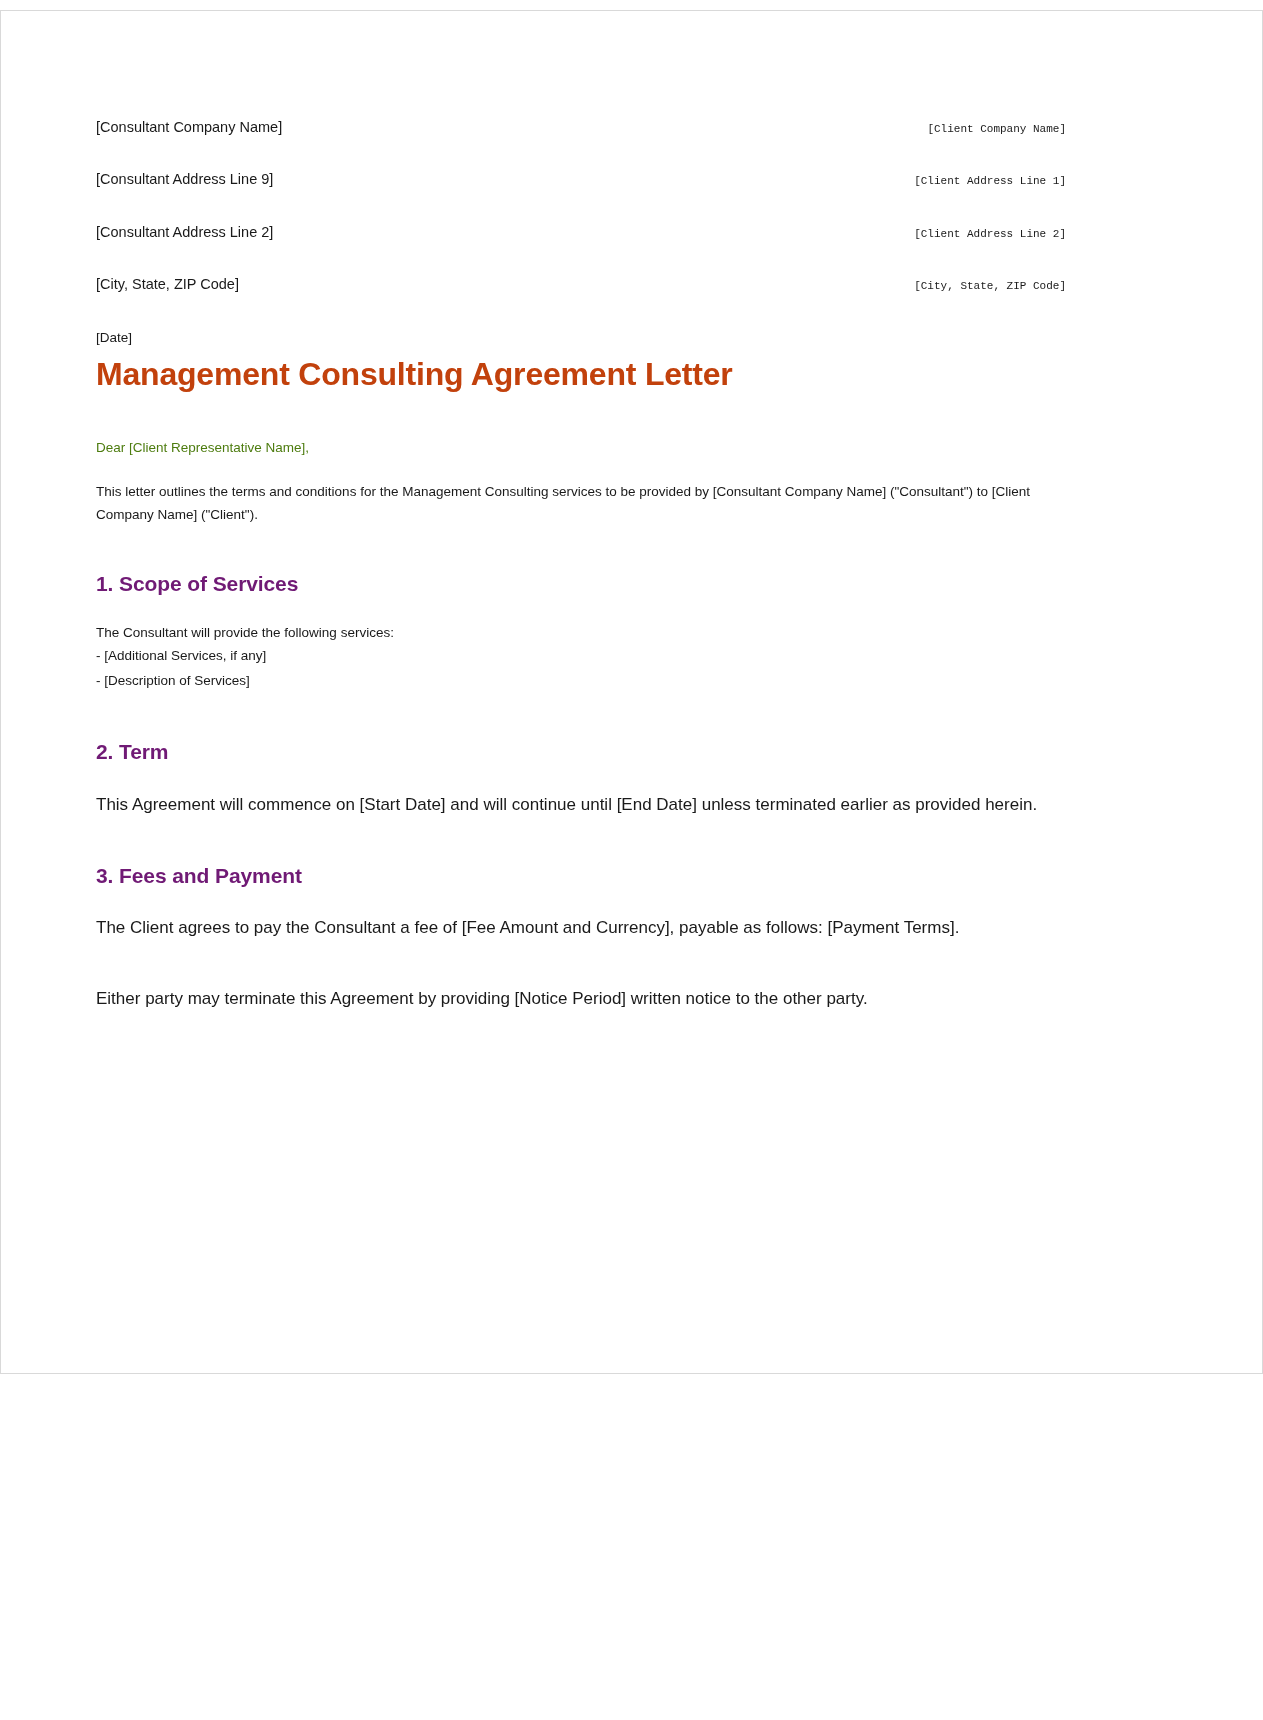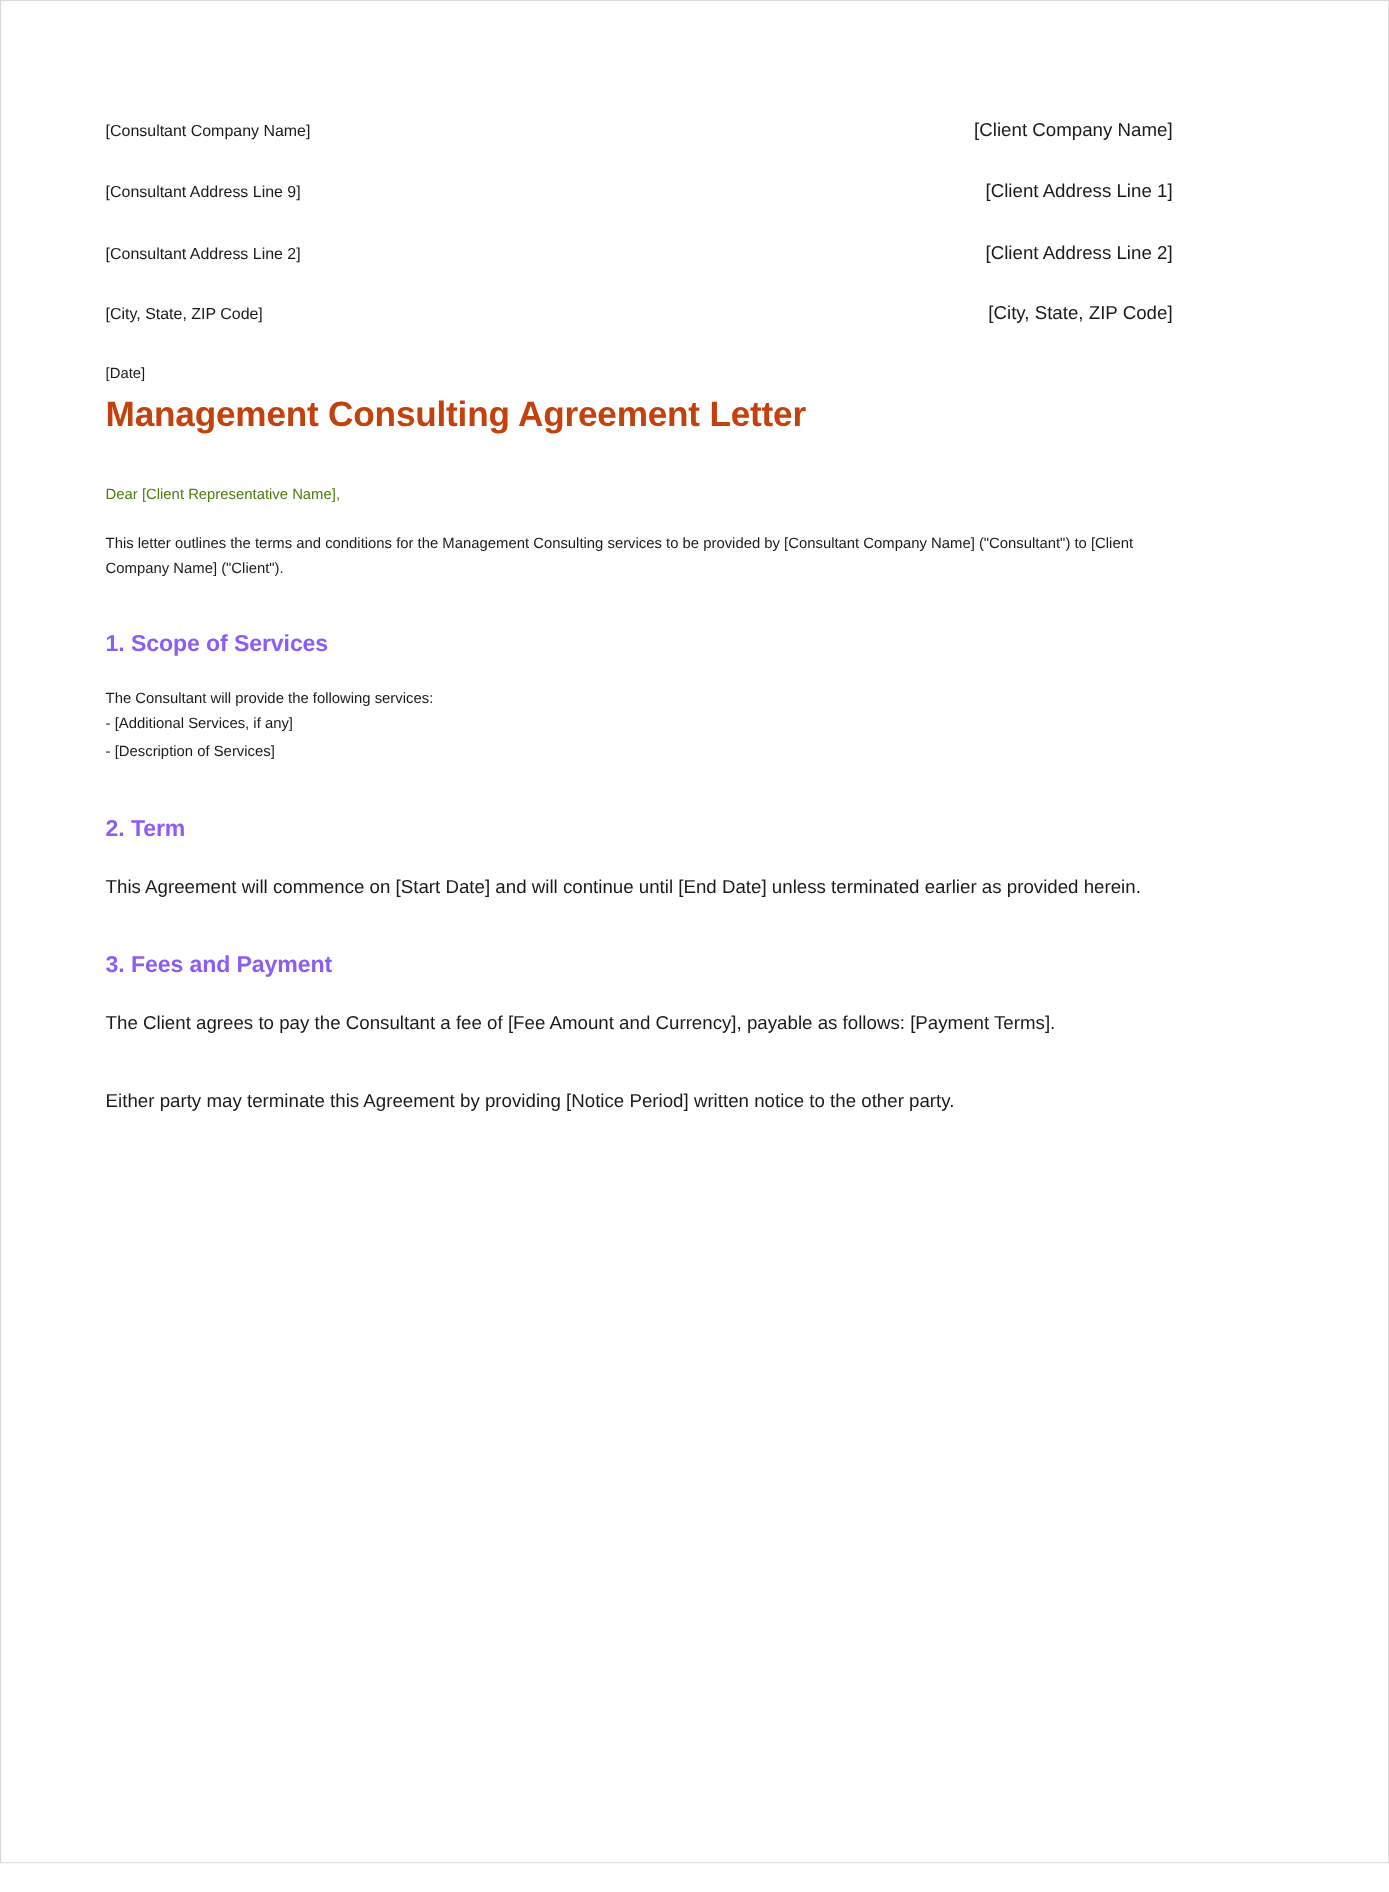--- a/index.html
+++ b/index.html
@@ -7,25 +7,26 @@
     padding: 0;
     background: #ffffff;
   }
   body {
     font-family: "Liberation Sans", sans-serif;
     color: #000000;
   }
   .page {
     position: relative;
     width: 1263px;
-    height: 1694px;
+    height: 1364px;
     background: #ffffff;
     border: 1px solid #d9d9d9;
     box-sizing: border-box;
     overflow: hidden;
+    margin-top: 10px;
   }
   .content {
     position: absolute;
     left: 95px;
     top: 0;
     width: 970px;
   }
 
   
   .address-header {
@@ -37,24 +38,25 @@
     align-items: baseline;
     margin-bottom: 35px;
   }
   .addr-left {
     font-size: 14.5px;
     line-height: 1.2;
     text-align: left;
     color: #1a1a1a;
   }
   .addr-right {
-    font-size: 17px;
+    font-size: 11px;
     line-height: 1.2;
     text-align: right;
     color: #1a1a1a;
+    font-family: Liberation Mono, monospace;
   }
 
   
   .date-line {
     margin-top: 28px;
     font-size: 13.5px;
     line-height: 1.3;
     color: #1a1a1a;
   }
   .doc-title {
@@ -85,21 +87,21 @@
   .section {
     margin-top: 44px;
   }
   .section-heading {
     font-family: "Liberation Sans Narrow", "Liberation Sans", sans-serif;
     font-size: 21px;
     font-weight: bold;
     letter-spacing: -0.1px;
     line-height: 1.3;
     margin: 0;
-    color: #8b5cf6;
+    color: #701a75;
   }
   .section-body {
     margin-top: 26px;
     font-size: 13.5px;
     line-height: 1.55;
     color: #1a1a1a;
   }
   .lead-in {
     font-size: 13.5px;
     line-height: 1.55;

